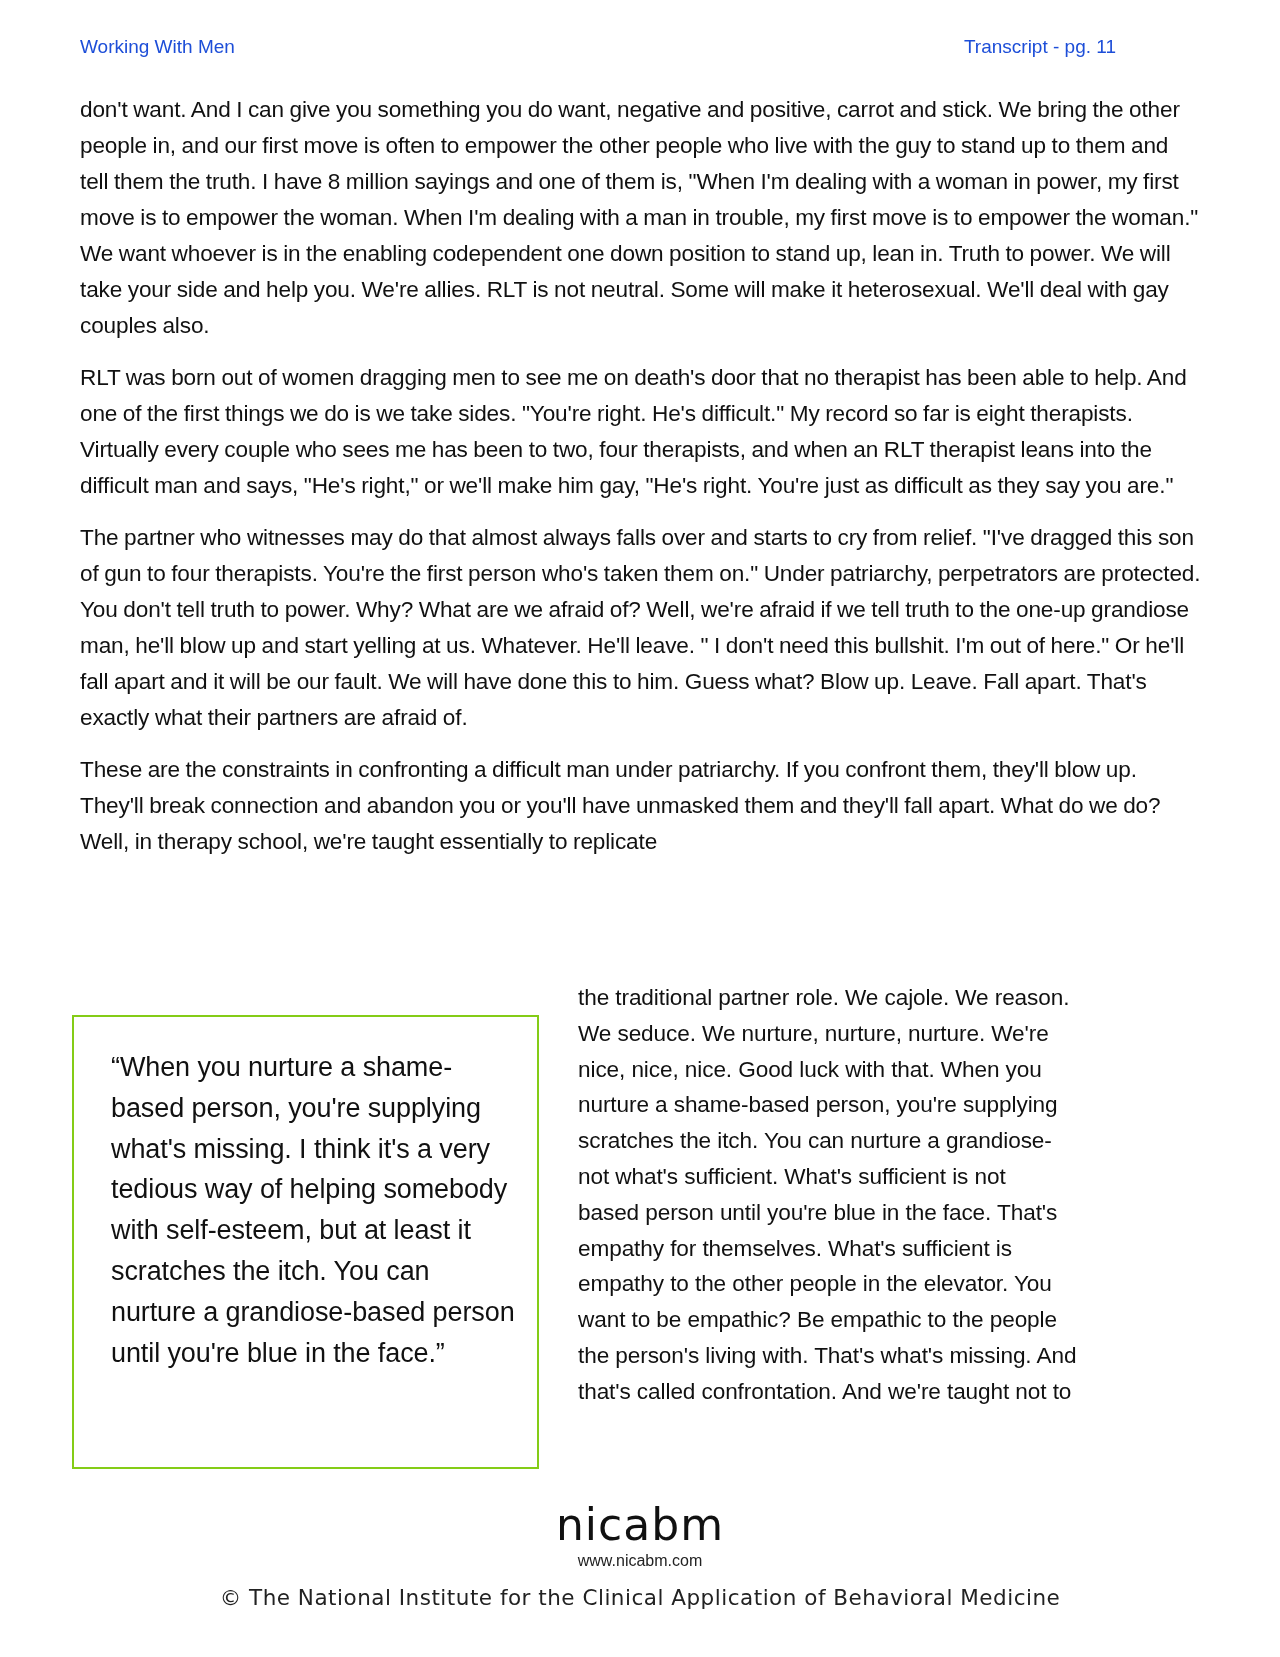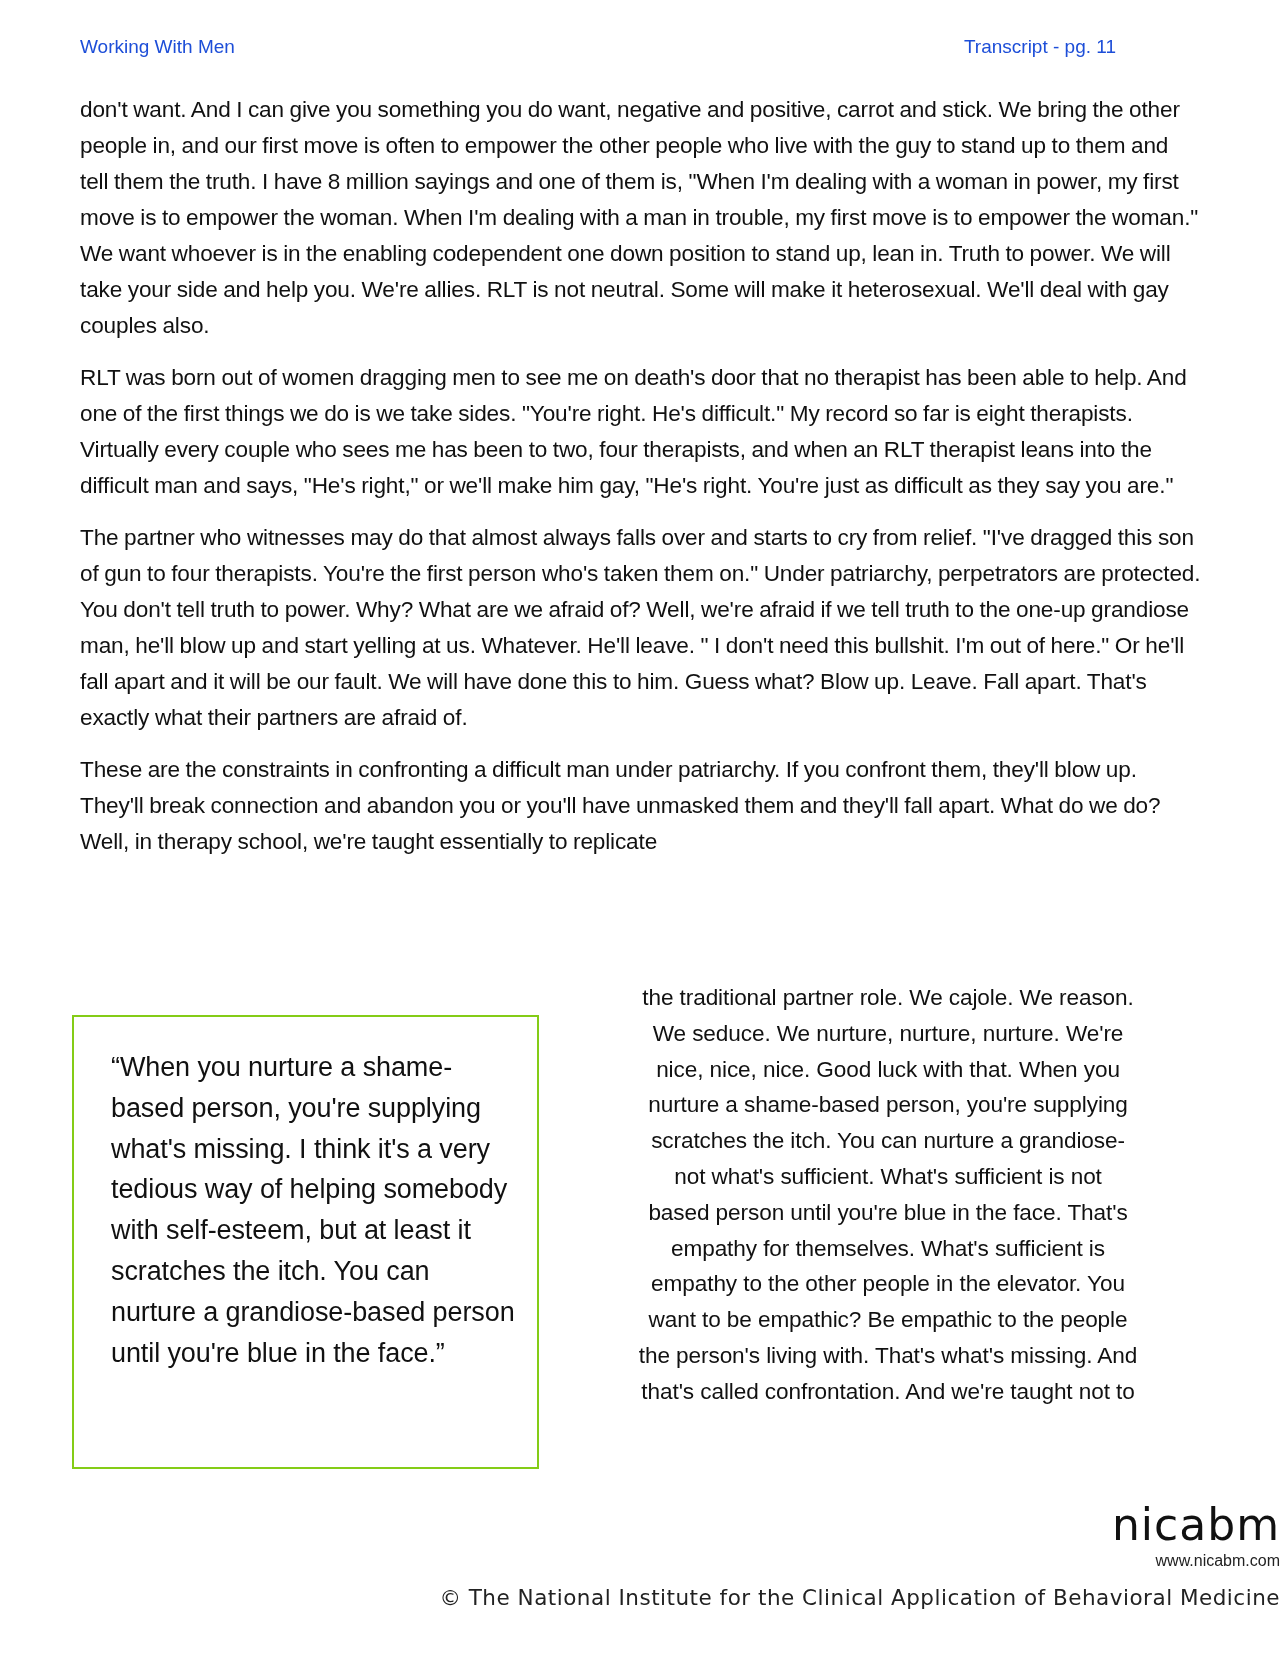--- a/index.html
+++ b/index.html
@@ -67,30 +67,29 @@
       letter-spacing: -0.1px;
     }
     .right-col {
       position: absolute;
       left: 506px;
       top: 0;
       width: 620px;
       font-size: 22.6px;
       line-height: 35.8px;
       letter-spacing: -0.1px;
-      text-align: center;
     }
     .right-col .line { display: block; white-space: nowrap; }
 
     .footer {
       position: absolute;
       left: 0;
-      right: 0;
+      right: 16px;
       top: 1500px;
-      text-align: right;
+      text-align: center;
       margin-left: 36px;
     }
     .footer .logo {
       font-size: 44px;
       letter-spacing: 1px;
       line-height: 50px;
       color: #111111;
       font-family: "DejaVu Sans", sans-serif;
       font-weight: normal;
       margin-left: -20px;

